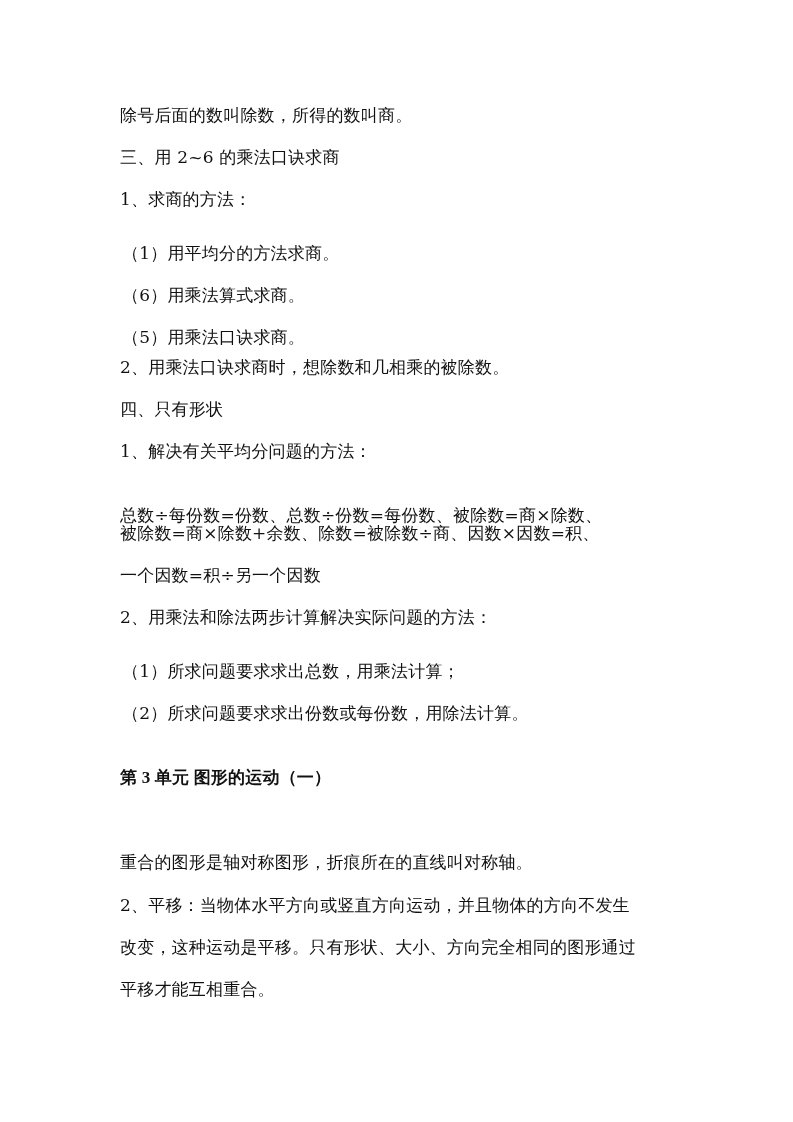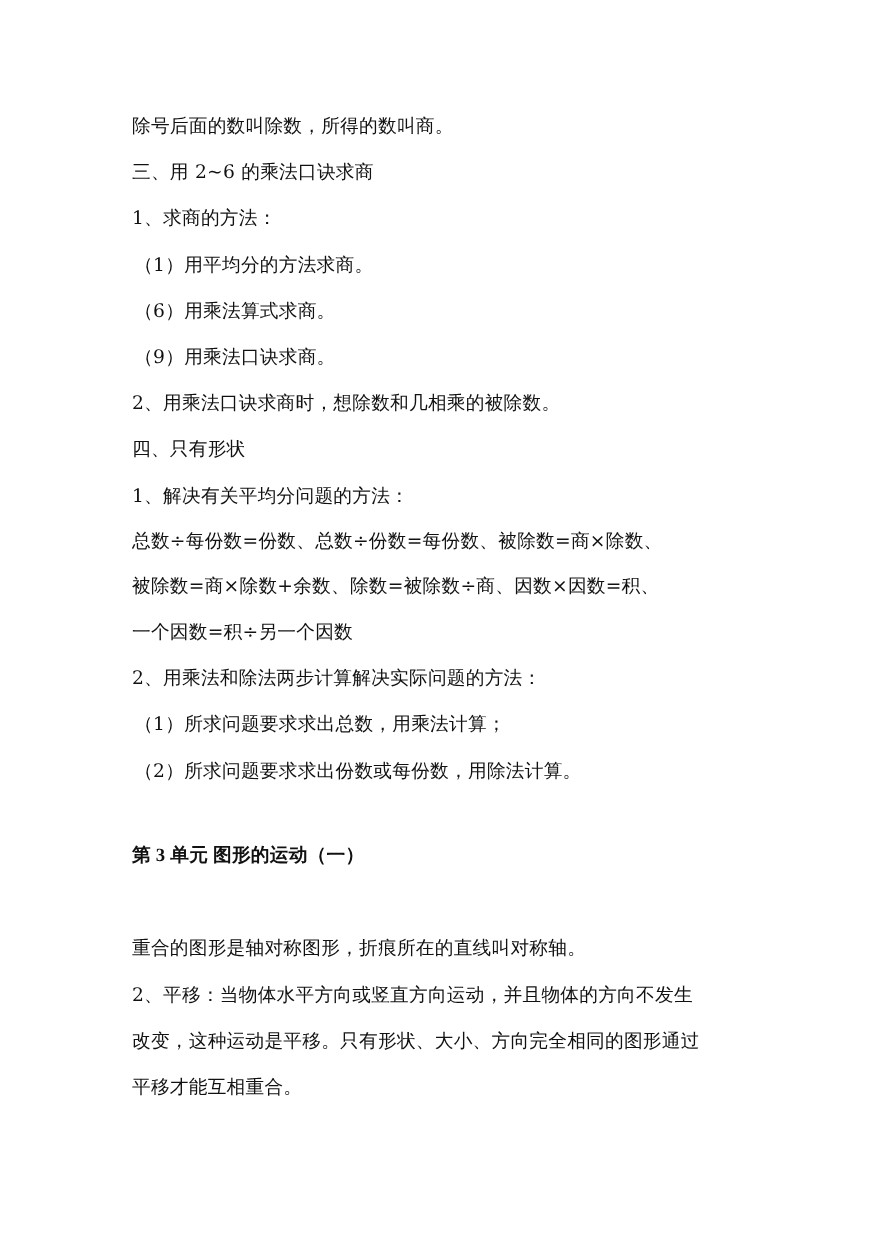--- a/index.html
+++ b/index.html
@@ -1,36 +1,36 @@
 <!DOCTYPE html>
 <html><head>
 <meta charset="utf-8">
 <style>
   html, body { margin: 0; padding: 0; background: #ffffff; }
   body { width: 793px; height: 1122px; position: relative; overflow: hidden;
          font-family: "DejaVu Serif", "Liberation Serif", serif; color: #111111; }
   .page { position: absolute; left: 0; top: 0; width: 767px; height: 1122px; background: #ffffff; }
   .line { position: absolute; left: 120px; font-size: 17px; line-height: 22px; white-space: nowrap; letter-spacing: 0.2px; }
-  .indent { left: 122px; }
+  .indent { left: 122px; margin-top: 12px; }
   .heading { font-family: Liberation Serif, serif; font-weight: bold; font-size: 17px; }
 </style>
 </head>
 <body>
 
 <div class="page">
   <div class="line" style="top:104px">除号后面的数叫除数，所得的数叫商。</div>
   <div class="line" style="top:146px">三、用 2~6 的乘法口诀求商</div>
   <div class="line" style="top:188px">1、求商的方法：</div>
   <div class="line indent" style="top:230px">（1）用平均分的方法求商。</div>
   <div class="line indent" style="top:272px">（6）用乘法算式求商。</div>
-  <div class="line indent" style="top:314px">（9）用乘法口诀求商。</div>
+  <div class="line indent" style="top:314px">（5）用乘法口诀求商。</div>
   <div class="line" style="top:356px">2、用乘法口诀求商时，想除数和几相乘的被除数。</div>
   <div class="line" style="top:398px">四、只有形状</div>
   <div class="line" style="top:440px">1、解决有关平均分问题的方法：</div>
-  <div class="line" style="top:481px">总数÷每份数=份数、总数÷份数=每份数、被除数=商×除数、</div>
+  <div class="line" style="top:504px">总数÷每份数=份数、总数÷份数=每份数、被除数=商×除数、</div>
   <div class="line" style="top:564px">一个因数=积÷另一个因数</div>
   <div class="line" style="top:522px">被除数=商×除数+余数、除数=被除数÷商、因数×因数=积、</div>
   <div class="line" style="top:606px">2、用乘法和除法两步计算解决实际问题的方法：</div>
   <div class="line indent" style="top:648px">（1）所求问题要求求出总数，用乘法计算；</div>
   <div class="line indent" style="top:690px">（2）所求问题要求求出份数或每份数，用除法计算。</div>
 
   <div class="line heading" style="top:767px">第 3 单元  图形的运动（一）</div>
   <div class="line" style="top:851px">重合的图形是轴对称图形，折痕所在的直线叫对称轴。</div>
   <div class="line" style="top:894px">2、平移：当物体水平方向或竖直方向运动，并且物体的方向不发生</div>
   <div class="line" style="top:936px">改变，这种运动是平移。只有形状、大小、方向完全相同的图形通过</div>

